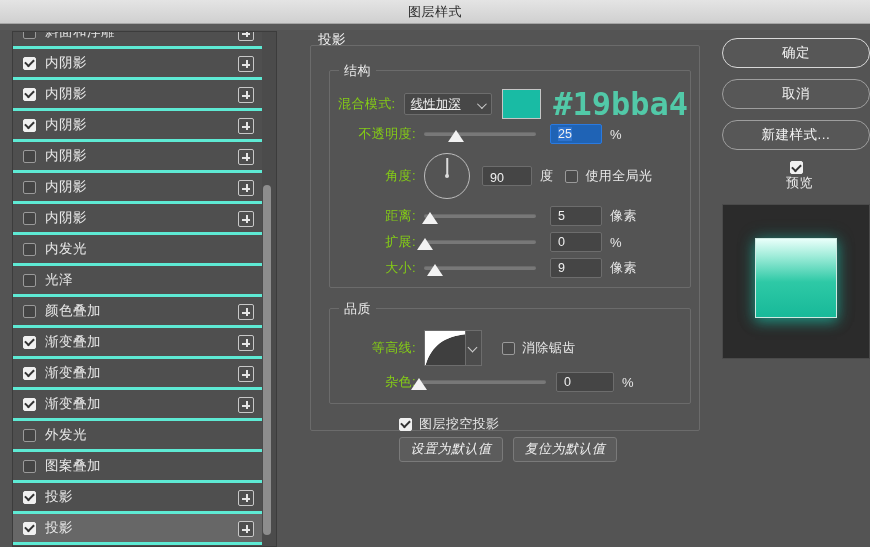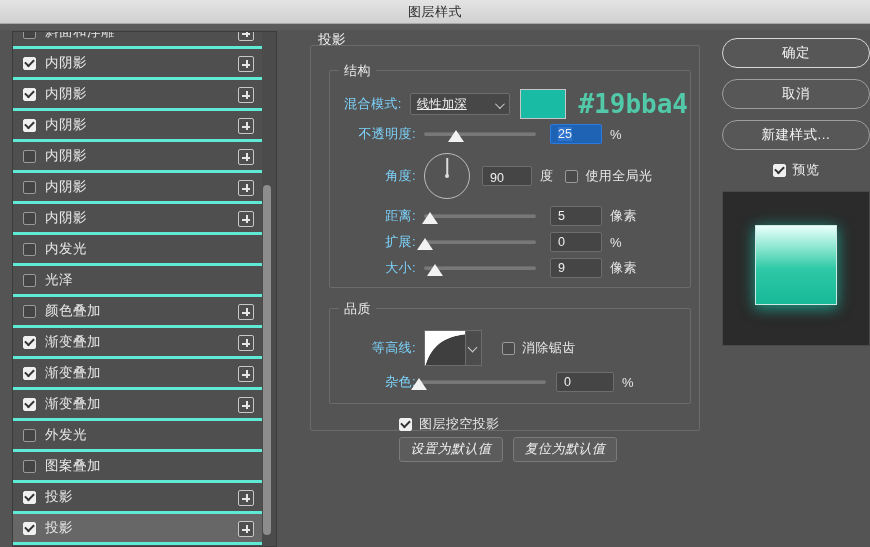--- a/index.html
+++ b/index.html
@@ -85,40 +85,40 @@
     color: #f0f0f0; letter-spacing: .5px;
   }
   .outer-box {
     left: 10px; top: 14px; width: 390px; height: 386px;
   }
   .struct-box { left: 18px; top: 24px; width: 362px; height: 218px; padding-left: 40px; }
   .quality-box { left: 18px; top: 262px; width: 362px; height: 96px; }
 
   .row { position: absolute; display: flex; align-items: center; height: 22px; }
   .lbl {
-    font-size: 13px; color: #7dd3fc; text-align: right; letter-spacing: .4px;
+    font-size: 13px; color: #84cc16; text-align: right; letter-spacing: .4px;
     white-space: nowrap;
   }
   .unit { font-size: 13px; color: #e8e8e8; margin-left: 8px; letter-spacing: .4px; }
 
   .select {
     height: 22px; background: #474747; border: 1px solid #6d6d6d; border-radius: 2px;
     display: flex; align-items: center; padding: 0 6px; position: relative;
     font-size: 12.5px; color: #f0f0f0;
   }
   .select .chev {
     position: absolute; right: 7px; top: 8px; width: 7px; height: 7px;
     border-right: 1.6px solid #cfcfcf; border-bottom: 1.6px solid #cfcfcf;
     transform: rotate(45deg) translateY(-2px);
   }
   .swatch {
     width: 56px; height: 30px; background: #19bba4; border: 1px solid #c6c6c6;
   }
   .hexlabel {
-    font-size: 26px; font-weight: bold; color: #52c9a8; letter-spacing: 0px;
+    font-size: 32px; font-weight: bold; color: #52c9a8; letter-spacing: 0px;
     font-family: "DejaVu Sans Mono", "Liberation Mono", monospace;
   }
 
   .numfield {
     height: 20px; background: #454545; border: 1px solid #6d6d6d; border-radius: 2px;
     font-size: 12.5px; color: #f0f0f0; display: flex; align-items: center;
     padding-left: 7px;
   }
   .numfield.sel { background: #1f63b5; border-color: #2a7ae0; }
   .numfield.sel .val { background: #2f74cf; }
@@ -182,21 +182,21 @@
   }
 
   
   .right { position: absolute; left: 722px; top: 38px; width: 148px; }
   .btn-pill {
     width: 148px; height: 30px; border-radius: 15px; border: 1px solid #9e9e9e;
     background: #575757; display: flex; align-items: center; justify-content: center;
     font-size: 13.5px; color: #f2f2f2; letter-spacing: .5px; margin-bottom: 11px;
   }
   .btn-pill.primary { border-color: #d8d8d8; border-width: 1.5px; }
-  .preview-row { display: flex; align-items: center; justify-content: center; margin-top: 3px; }
+  .preview-row { display: flex; align-items: center; justify-content: center; margin-top: 3px; flex-direction: column; }
   .preview-thumb {
     margin-top: 12px; width: 148px; height: 155px; background: #2b2b2b;
     position: relative; border: 1px solid #4a4a4a;
   }
   .thumb-square {
     position: absolute; left: 32px; top: 33px; width: 82px; height: 80px;
     background: linear-gradient(to bottom, #e9fffa 0%, #9fecd9 22%, #2ec9a6 55%, #17b999 100%);
     box-shadow: 0 4px 12px rgba(25,187,164,.55), 0 0 16px rgba(25,187,164,.35);
     border: 1px solid #cfe9e2;
   }

